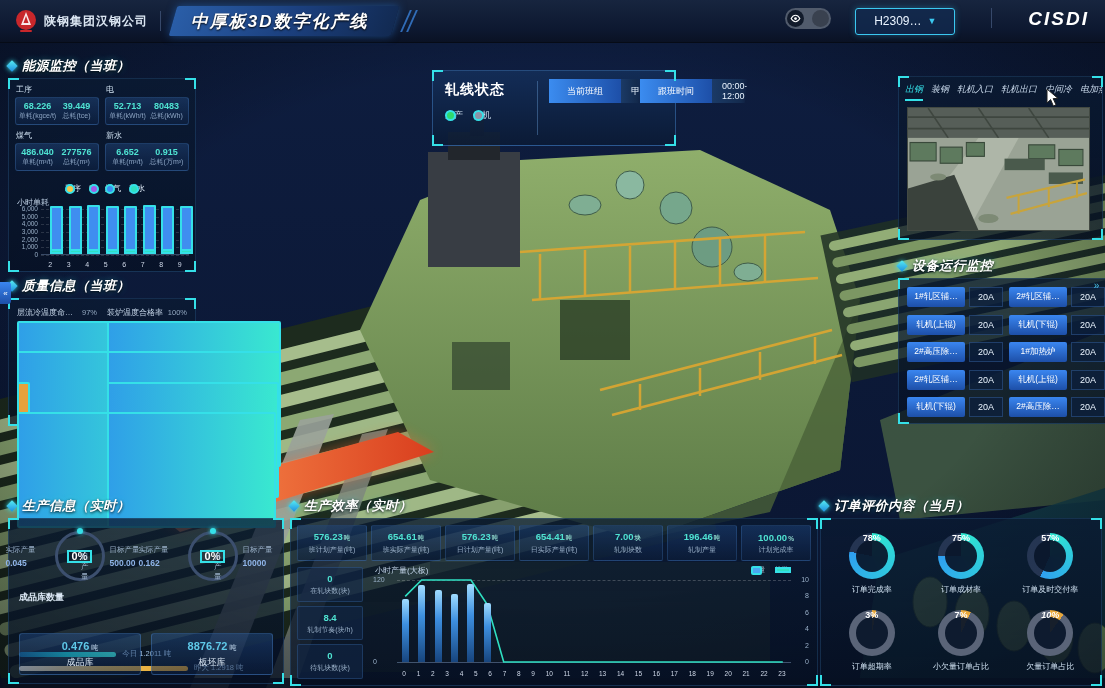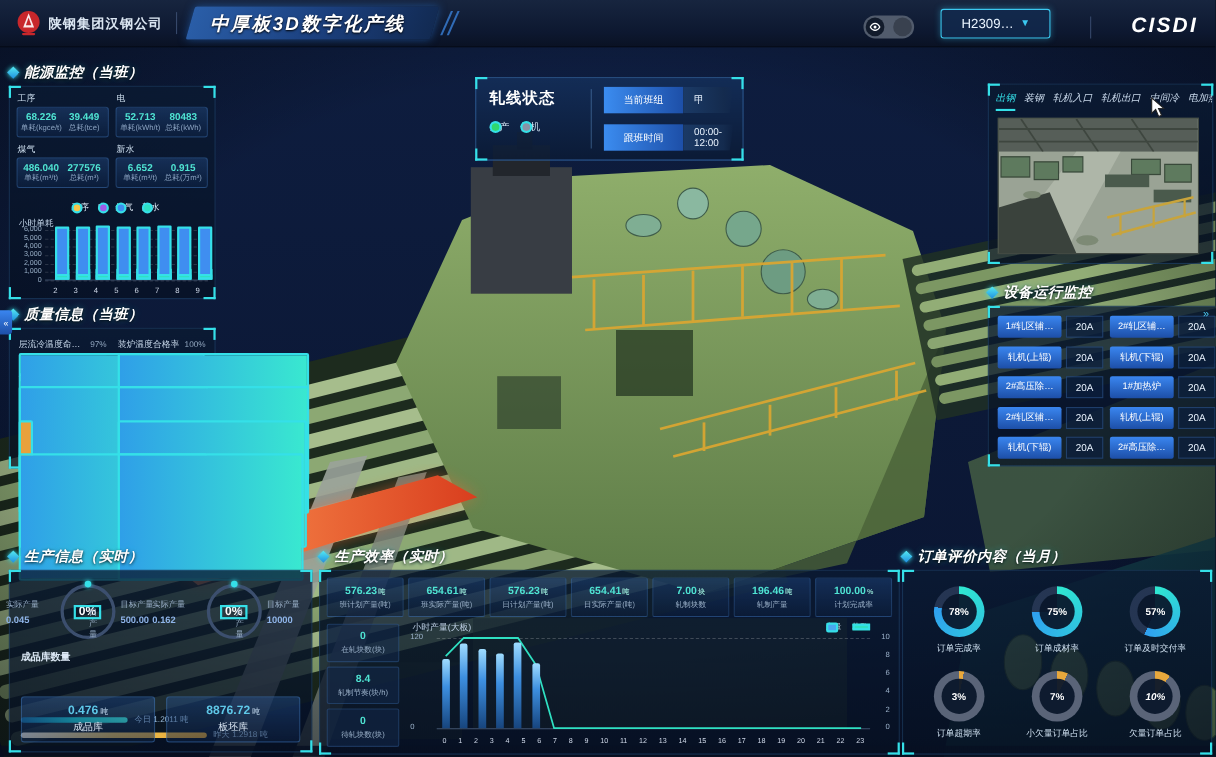--- a/index.html
+++ b/index.html
@@ -15,21 +15,21 @@
   .hdr-logo{display:flex;align-items:center;gap:6px;margin-left:14px;}
   .hdr-company{font-size:12px;font-weight:bold;color:#dbe6f2;letter-spacing:1px;}
   .hdr-div{width:1px;height:20px;background:#36486a;margin:0 12px;}
   .title-plate{position:relative;height:30px;display:flex;align-items:center;padding:0 26px 0 18px;
        background:linear-gradient(100deg,#2a5ea8 0%,#1b3f7d 55%,#122a52 100%);
        transform:skewX(-16deg);border-radius:2px;box-shadow:0 0 8px rgba(40,120,220,.5);}
   .title-plate .t{transform:skewX(16deg);font-size:17px;font-weight:bold;font-style:italic;
        color:#fff;letter-spacing:2px;text-shadow:0 1px 2px #000;white-space:nowrap;}
   .slashes{margin-left:10px;display:flex;gap:4px;}
   .slashes i{display:block;width:2px;height:22px;background:#3f8ef0;transform:skewX(-24deg);opacity:.7;}
-  .hdr-right{margin-left:auto;display:flex;align-items:flex-end;gap:24px;margin-right:16px;}
+  .hdr-right{margin-left:auto;display:flex;align-items:flex-start;gap:24px;margin-right:16px;}
   .toggle{width:46px;height:21px;border-radius:11px;background:#515b6c;position:relative;cursor:pointer;}
   .toggle .eye{position:absolute;left:2px;top:2px;width:17px;height:17px;border-radius:50%;
        background:#121b2b;display:flex;align-items:center;justify-content:center;}
   .toggle .knob{position:absolute;right:2px;top:2px;width:17px;height:17px;border-radius:50%;background:#39414f;}
   .dropdown{min-width:82px;height:25px;border:1px solid #3bc8f0;border-radius:3px;
        background:rgba(18,44,82,.7);display:flex;align-items:center;justify-content:center;gap:6px;
        color:#eaf4ff;font-size:12px;box-shadow:0 0 6px rgba(59,200,240,.35);cursor:pointer;padding:0 8px;}
   .dropdown .car{color:#3bc8f0;font-size:9px;}
   .brand{font-size:19px;font-weight:bold;color:#fff;letter-spacing:2px;font-style:italic;}
 
@@ -85,21 +85,21 @@
   
   #linestatus{left:432px;top:70px;width:244px;height:76px;}
   #linestatus .pbody{top:0;background:linear-gradient(180deg,rgba(20,48,92,.8),rgba(10,26,52,.78));
        border:1px solid rgba(90,170,255,.35);}
   .ls-left{position:absolute;left:12px;top:10px;}
   .ls-title{font-size:14px;font-weight:bold;color:#fff;letter-spacing:1px;}
   .ls-leg{display:flex;gap:10px;margin-top:10px;}
   .ls-leg .li{display:flex;align-items:center;gap:4px;font-size:9px;color:#cfe0f0;}
   .ls-leg .dot{width:7px;height:7px;border-radius:50%;}
   .ls-sep{position:absolute;left:104px;top:10px;bottom:10px;width:1px;background:rgba(120,180,240,.35);}
-  .ls-rows{position:absolute;left:116px;right:8px;top:8px;bottom:8px;display:flex;flex-direction:column;justify-content:space-between;}
+  .ls-rows{position:absolute;left:116px;right:8px;top:8px;bottom:8px;display:flex;justify-content:space-between;}
   .ls-row{display:flex;height:24px;}
   .ls-label{width:72px;background:linear-gradient(90deg,#3b8cf0,#1d4fa8);color:#fff;font-size:9px;
        display:flex;align-items:center;justify-content:center;flex:none;}
   .ls-value{flex:1;background:linear-gradient(90deg,#1b3a66,#142b4e 80%,rgba(20,43,78,0));color:#eaf4ff;
        font-size:9px;display:flex;align-items:center;padding-left:10px;
        clip-path:polygon(0 0,100% 0,92% 100%,0 100%);}
 
   
   #video{left:898px;top:56px;width:205px;height:184px;}
   .vtabs{position:absolute;left:6px;right:0;top:6px;display:flex;gap:8px;overflow:hidden;white-space:nowrap;font-style:italic;}
@@ -172,21 +172,21 @@
   .eff-ylab{position:absolute;font-size:7px;color:#9ab0c8;}
   .eff-x{position:absolute;left:26px;right:20px;bottom:4px;display:flex;justify-content:space-around;font-size:6.5px;color:#cfd8e8;}
   #eff-line{position:absolute;inset:0;overflow:visible;}
   .eff-rticks{position:absolute;right:2px;top:15px;bottom:18px;width:14px;}
   .eff-rticks span{position:absolute;right:0;font-size:7px;color:#9ab0c8;}
 
   
   #orders{left:820px;top:498px;width:282px;height:188px;}
   .dgrid{position:absolute;inset:6px;display:grid;grid-template-columns:1fr 1fr 1fr;grid-template-rows:1fr 1fr;}
   .dcell{display:flex;flex-direction:column;align-items:center;justify-content:center;min-width:0;}
-  .donut{width:46px;height:46px;border-radius:50%;position:relative;display:flex;align-items:center;justify-content:center;}
+  .donut{width:46px;height:46px;border-radius:50%;position:relative;display:flex;align-items:flex-start;justify-content:center;}
   .donut:after{content:'';position:absolute;inset:7px;border-radius:50%;background:rgba(10,22,42,.94);}
   .donut span{position:relative;z-index:1;font-size:9px;font-weight:bold;color:#fff;}
   .dlabel{font-size:8px;color:#cfe0f0;margin-top:5px;white-space:nowrap;max-width:92px;overflow:hidden;text-overflow:ellipsis;}
 
   
   .edge-tab{position:absolute;left:0;top:282px;width:11px;height:22px;background:linear-gradient(180deg,#3a86f0,#1d4fa8);
        border-radius:0 3px 3px 0;color:#fff;font-size:8px;display:flex;align-items:center;justify-content:center;z-index:25;cursor:pointer;}
   .edge-chev{position:absolute;left:1090px;top:276px;width:13px;height:18px;color:#4ac8f0;font-size:10px;
        display:flex;align-items:center;justify-content:center;z-index:25;cursor:pointer;}
   #cursor{position:absolute;left:1046px;top:88px;z-index:60;pointer-events:none;}

